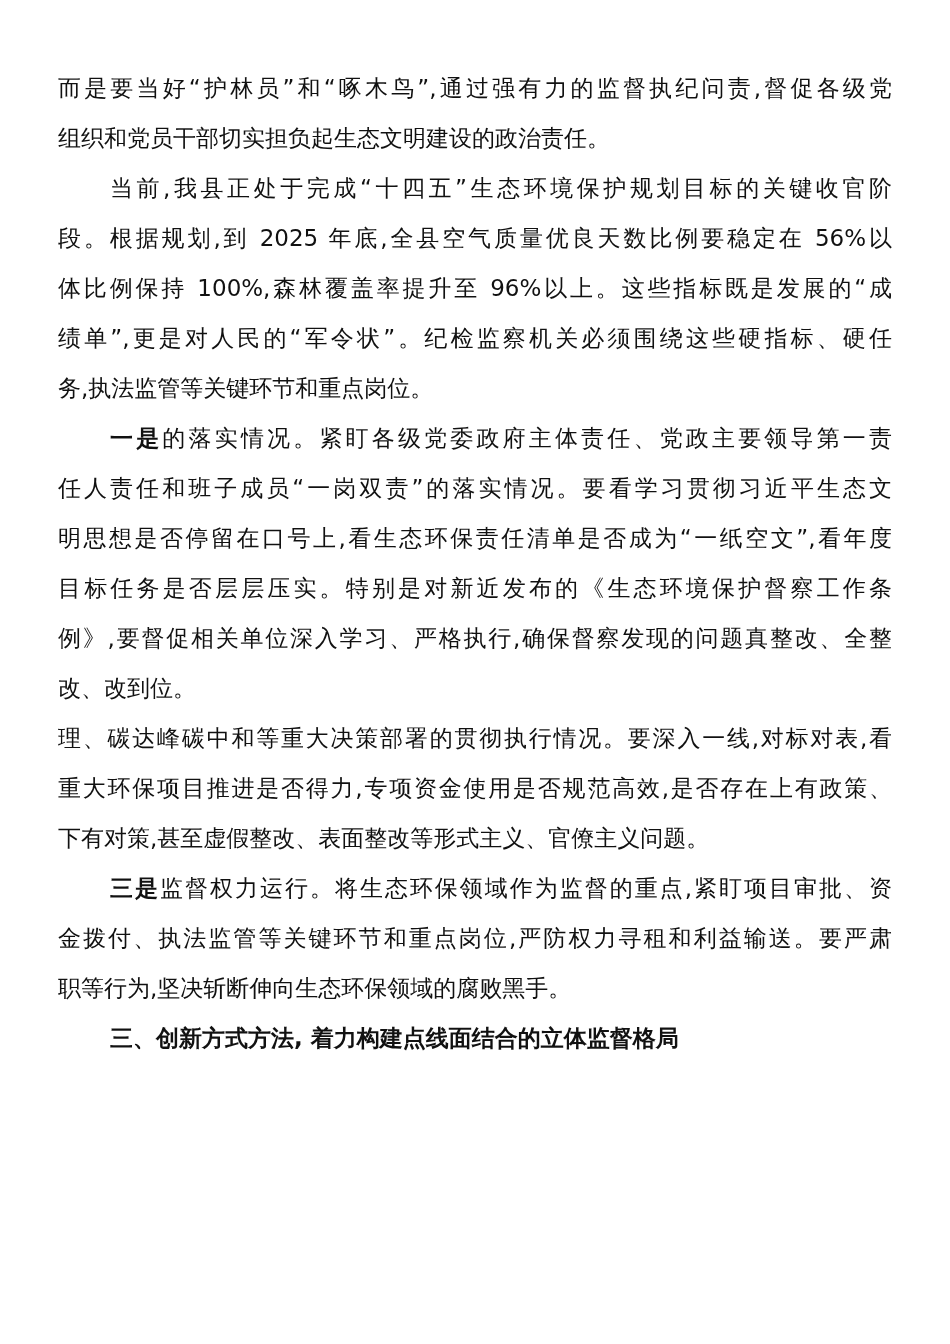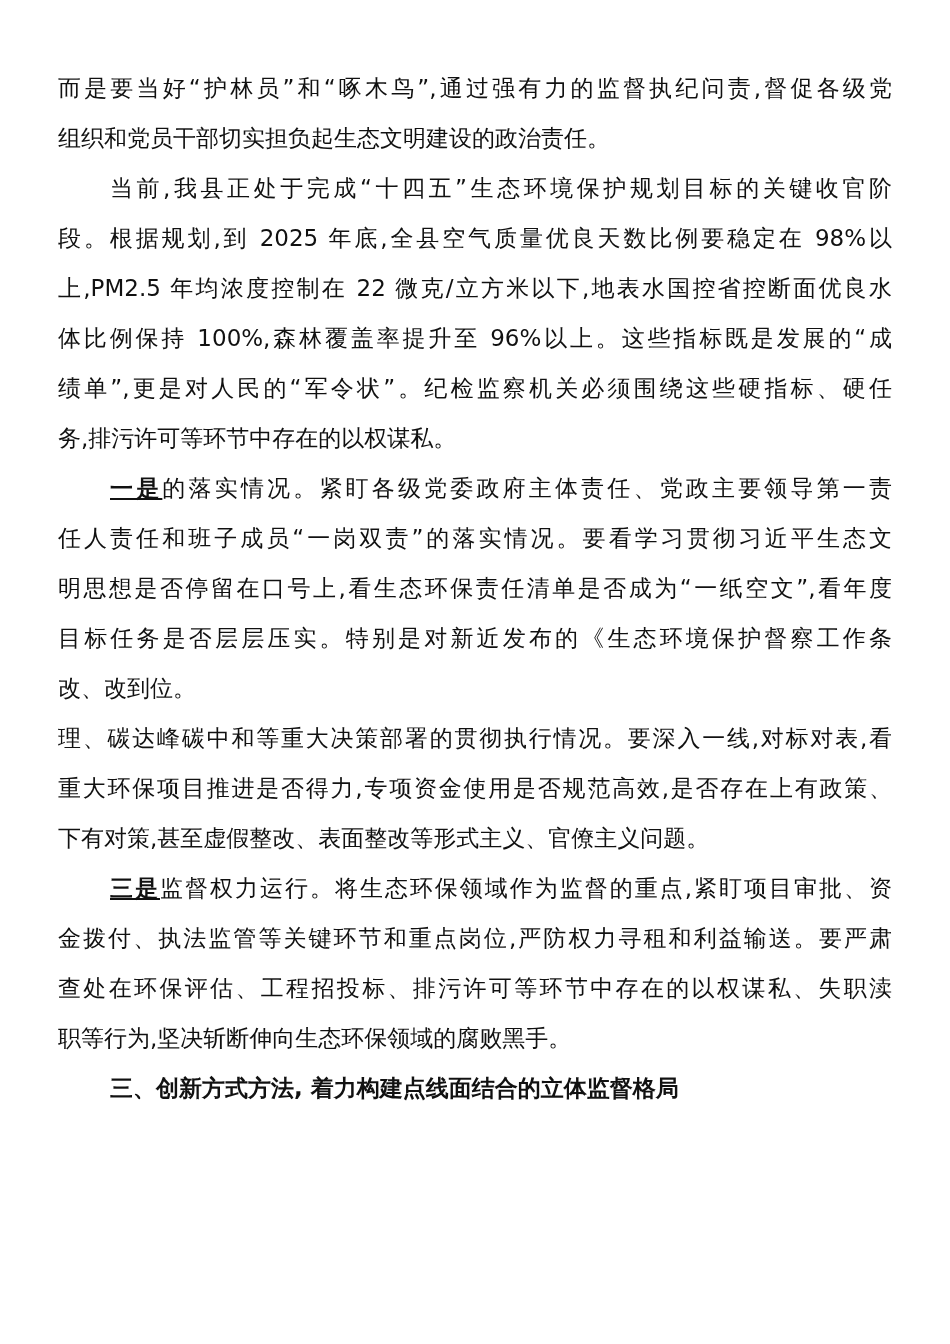--- a/index.html
+++ b/index.html
@@ -36,64 +36,62 @@
     letter-spacing: 0;
   }
   .line.last {
     text-align-last: left;
   }
   .line.indent {
     padding-left: 52px;
   }
   .lead {
     font-weight: bold;
-    text-decoration: underline;
   }
   .heading .line {
     text-align-last: left;
     font-weight: bold;
   }
 </style>
 </head>
 <body>
 
 <div class="page">
 
   <div class="para">
     <span class="line">而是要当好“护林员”和“啄木鸟”,通过强有力的监督执纪问责,督促各级党</span>
     <span class="line last">组织和党员干部切实担负起生态文明建设的政治责任。</span>
   </div>
 
   <div class="para">
     <span class="line indent">当前,我县正处于完成“十四五”生态环境保护规划目标的关键收官阶</span>
-    <span class="line">段。根据规划,到 2025 年底,全县空气质量优良天数比例要稳定在 98%以</span>
-    <span class="line">上,PM2.5 年均浓度控制在 22 微克/立方米以下,地表水国控省控断面优良水</span>
+    <span class="line">段。根据规划,到 2025 年底,全县空气质量优良天数比例要稳定在 56%以</span>
     <span class="line">体比例保持 100%,森林覆盖率提升至 96%以上。这些指标既是发展的“成</span>
     <span class="line">绩单”,更是对人民的“军令状”。纪检监察机关必须围绕这些硬指标、硬任</span>
-    <span class="line last">务,排污许可等环节中存在的以权谋私。</span>
+    <span class="line last">务,执法监管等关键环节和重点岗位。</span>
   </div>
 
   <div class="para">
     <span class="line indent"><span class="lead">一是</span><span>的落实情况。紧盯各级党委政府主体责任、党政主要领导第一责</span></span>
     <span class="line">任人责任和班子成员“一岗双责”的落实情况。要看学习贯彻习近平生态文</span>
     <span class="line">明思想是否停留在口号上,看生态环保责任清单是否成为“一纸空文”,看年度</span>
     <span class="line">目标任务是否层层压实。特别是对新近发布的《生态环境保护督察工作条</span>
+    <span class="line">例》,要督促相关单位深入学习、严格执行,确保督察发现的问题真整改、全整</span>
     <span class="line last">改、改到位。</span>
   </div>
 
   <div class="para">
     <span class="line">理、碳达峰碳中和等重大决策部署的贯彻执行情况。要深入一线,对标对表,看</span>
     <span class="line">重大环保项目推进是否得力,专项资金使用是否规范高效,是否存在上有政策、</span>
     <span class="line last">下有对策,甚至虚假整改、表面整改等形式主义、官僚主义问题。</span>
   </div>
 
   <div class="para">
     <span class="line indent"><span class="lead">三是</span><span>监督权力运行。将生态环保领域作为监督的重点,紧盯项目审批、资</span></span>
     <span class="line">金拨付、执法监管等关键环节和重点岗位,严防权力寻租和利益输送。要严肃</span>
-    <span class="line">查处在环保评估、工程招投标、排污许可等环节中存在的以权谋私、失职渎</span>
     <span class="line last">职等行为,坚决斩断伸向生态环保领域的腐败黑手。</span>
   </div>
 
   <div class="para heading">
     <span class="line indent last">三、创新方式方法, 着力构建点线面结合的立体监督格局</span>
   </div>
 
 </div>
 
 </body></html>

